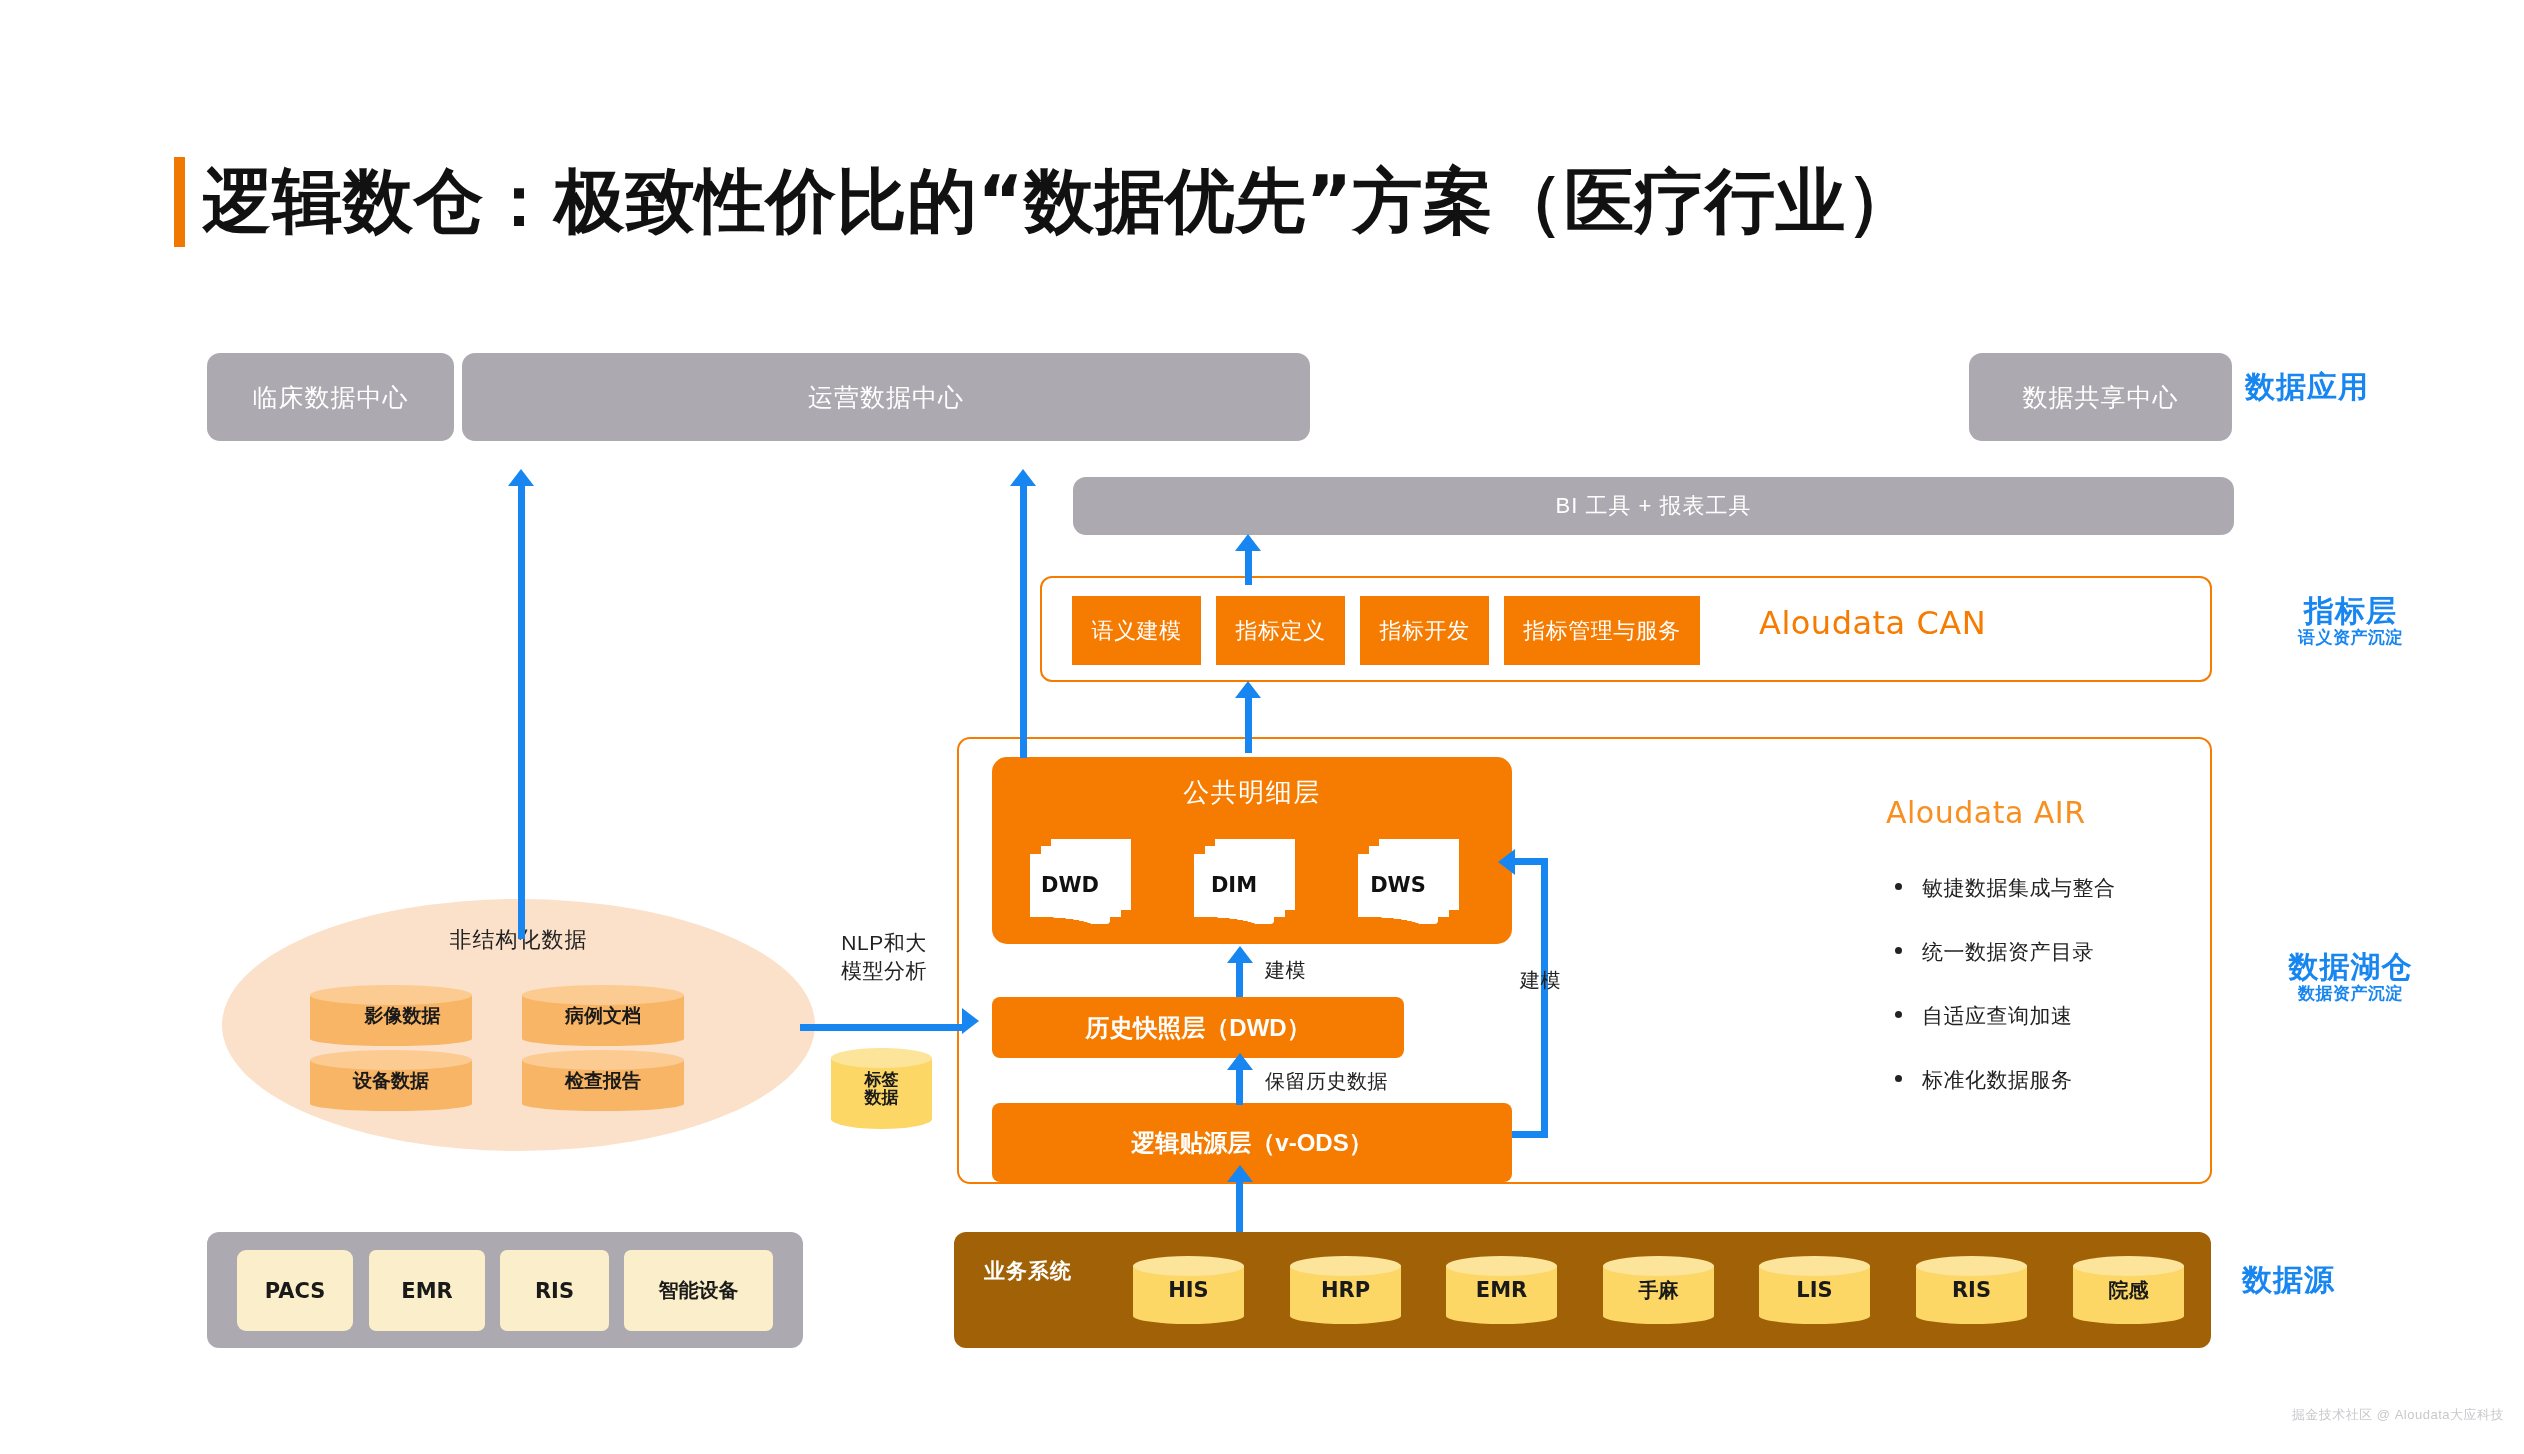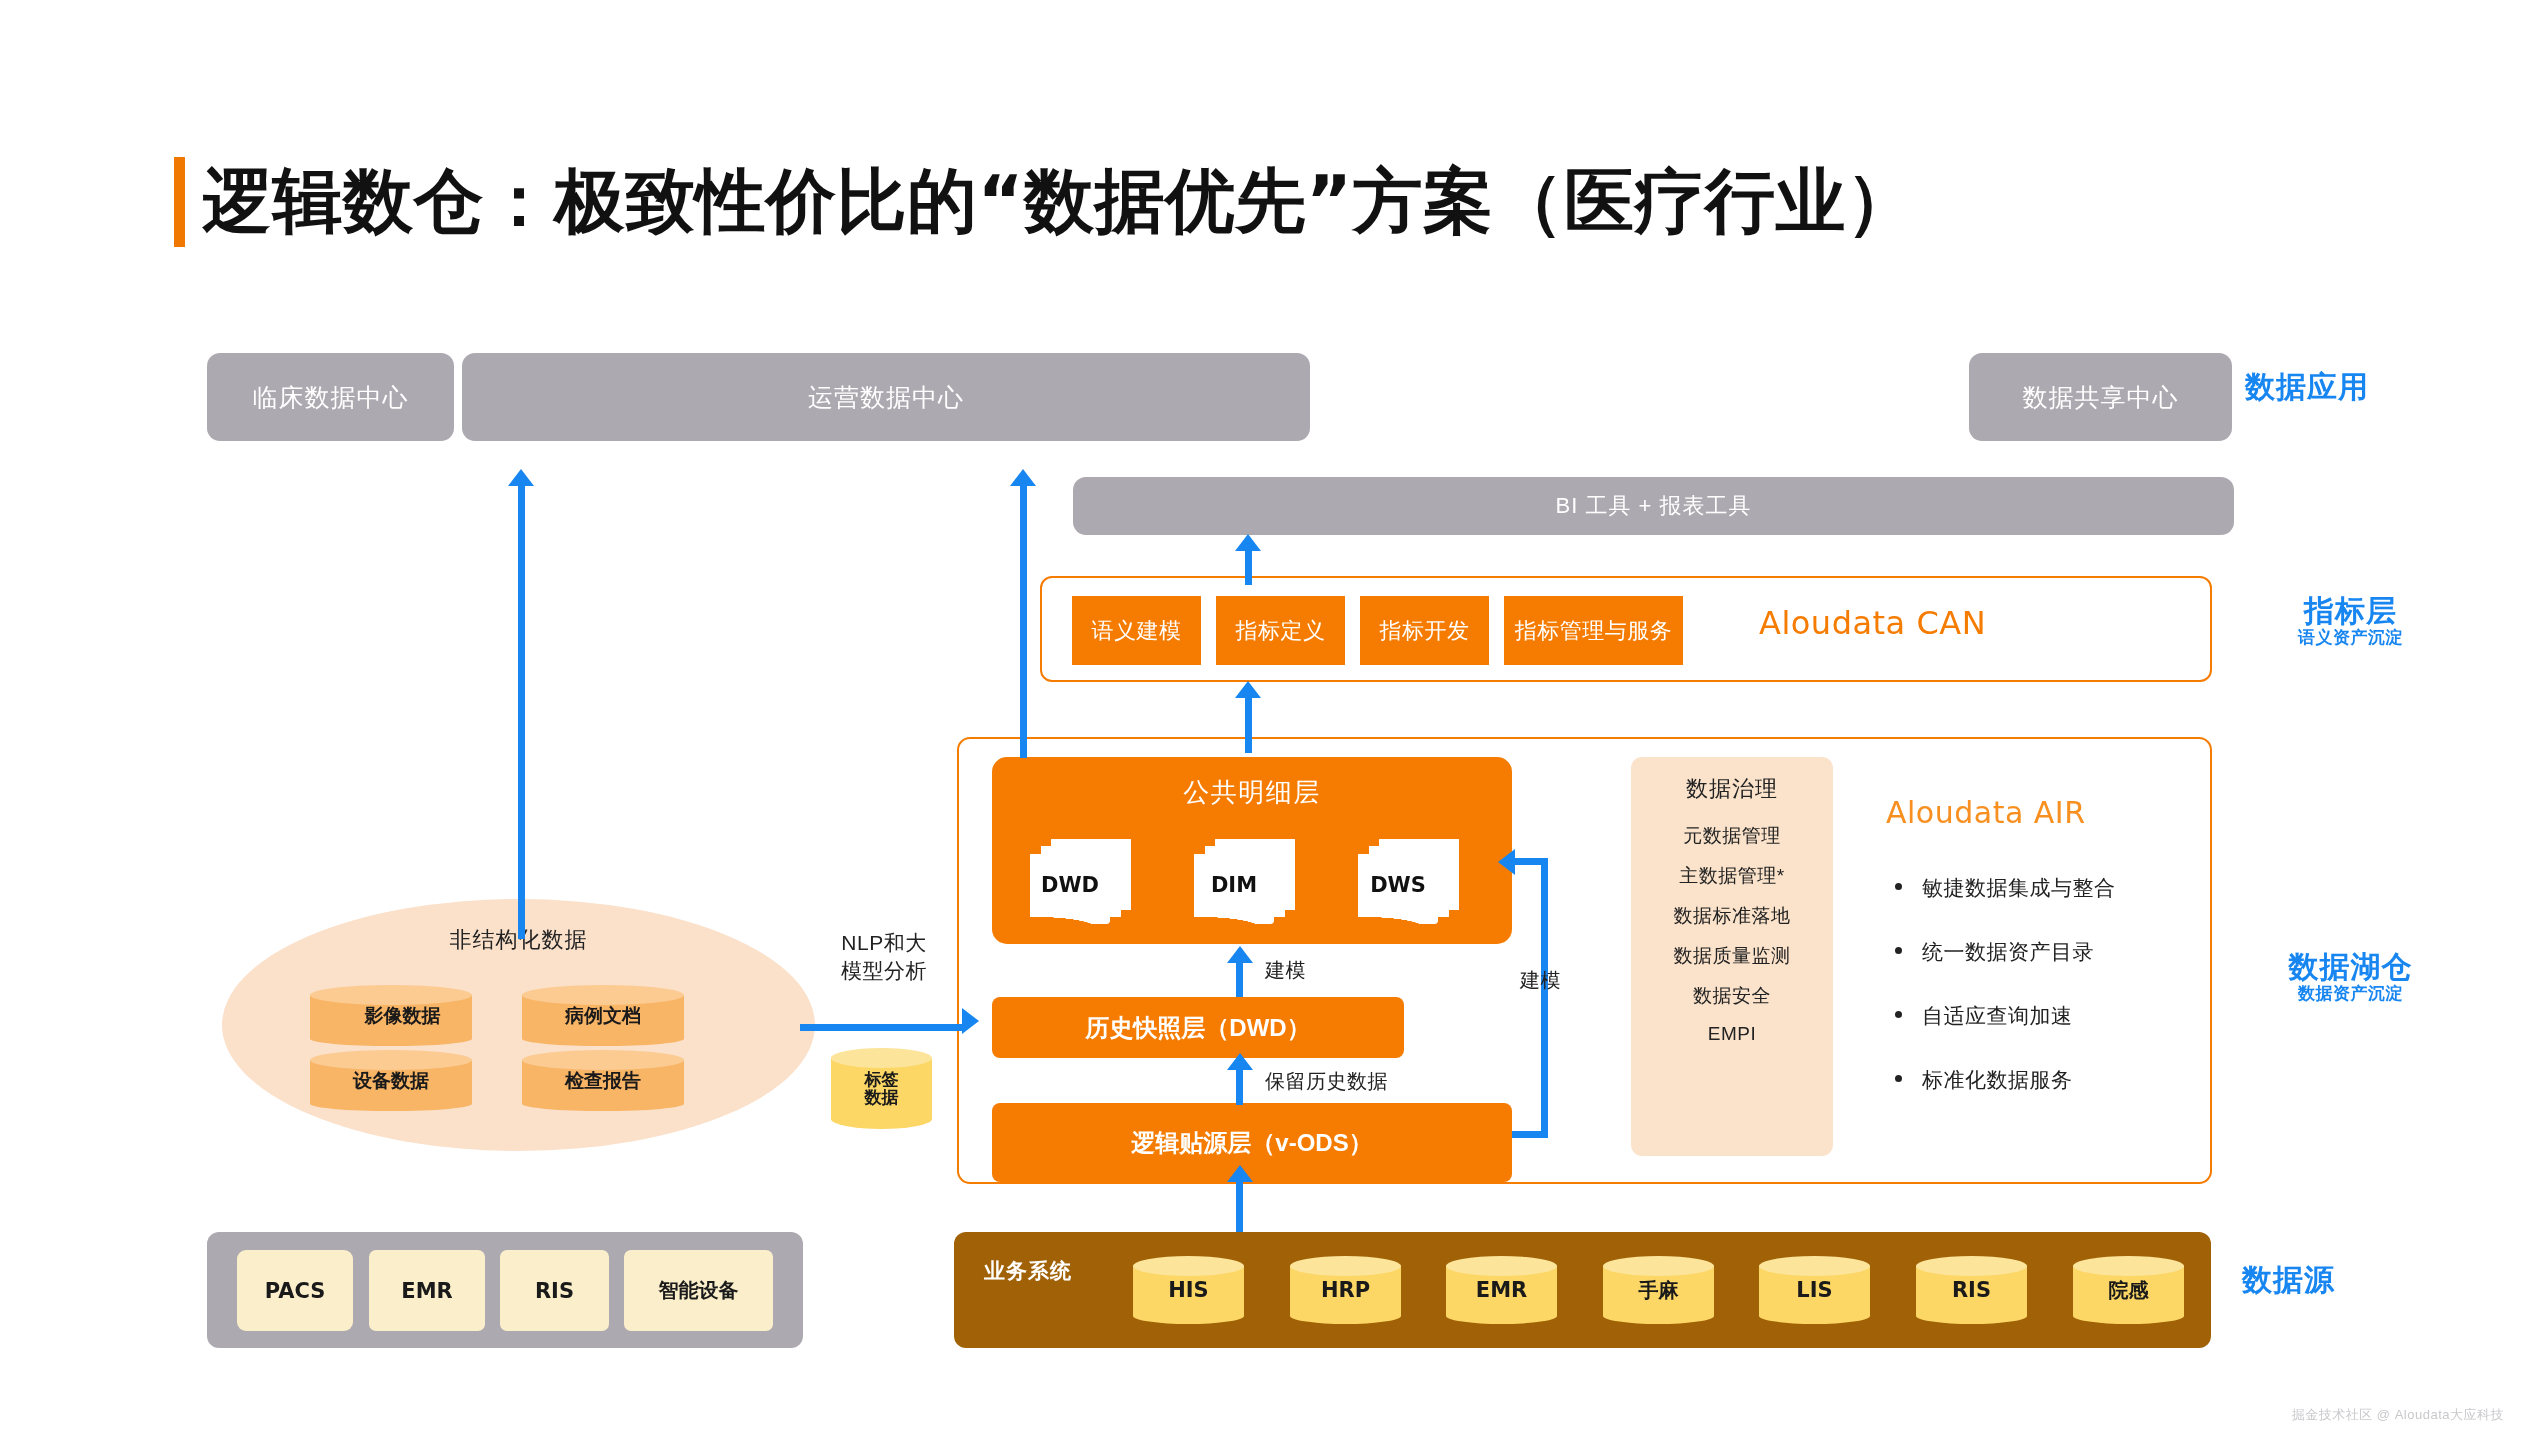--- a/index.html
+++ b/index.html
@@ -169,21 +169,21 @@
   <div id="can-frame">
     <div class="can-chip" style="left:30px;  width:129px;">
       <span>语义建模</span>
     </div>
     <div class="can-chip" style="left:174px; width:129px;">
       <span>指标定义</span>
     </div>
     <div class="can-chip" style="left:318px; width:129px;">
       <span>指标开发</span>
     </div>
-    <div class="can-chip" style="left:462px; width:179px;">
+    <div class="can-chip" style="left:462px; width:196px;">
       <span>指标管理与服务</span>
     </div>
     <div id="can-brand">Aloudata CAN</div>
   </div>
 
   <div class="side-label" style="left:2242px; top:593px; width:217px;">
     <span class="big">指标层</span>
     <span class="small">语义资产沉淀</span>
   </div>
 
@@ -215,29 +215,20 @@
   </div>
 
   <div class="orange-solid" style="left:992px; top:997px; width:412px; height:61px; font-size:24px; border-radius:8px;">
     <span>历史快照层（DWD）</span>
   </div>
 
   <div class="orange-solid" style="left:992px; top:1103px; width:520px; height:79px; font-size:24px; border-radius:8px;align-items:center;">
     <span>逻辑贴源层（v-ODS）</span>
   </div>
 
-  <div id="gov-panel">
-    <div id="gov-title">数据治理</div>
-    <div class="gitem">元数据管理</div>
-    <div class="gitem">主数据管理*</div>
-    <div class="gitem">数据标准落地</div>
-    <div class="gitem">数据质量监测</div>
-    <div class="gitem">数据安全</div>
-    <div class="gitem">EMPI</div>
-  </div>
 
   <div id="air-brand">Aloudata AIR</div>
   <ul id="air-list">
     <li>敏捷数据集成与整合</li>
     <li>统一数据资产目录</li>
     <li>自适应查询加速</li>
     <li>标准化数据服务</li>
   </ul>
 
   <div class="side-label" style="left:2237px; top:949px; width:227px;">

